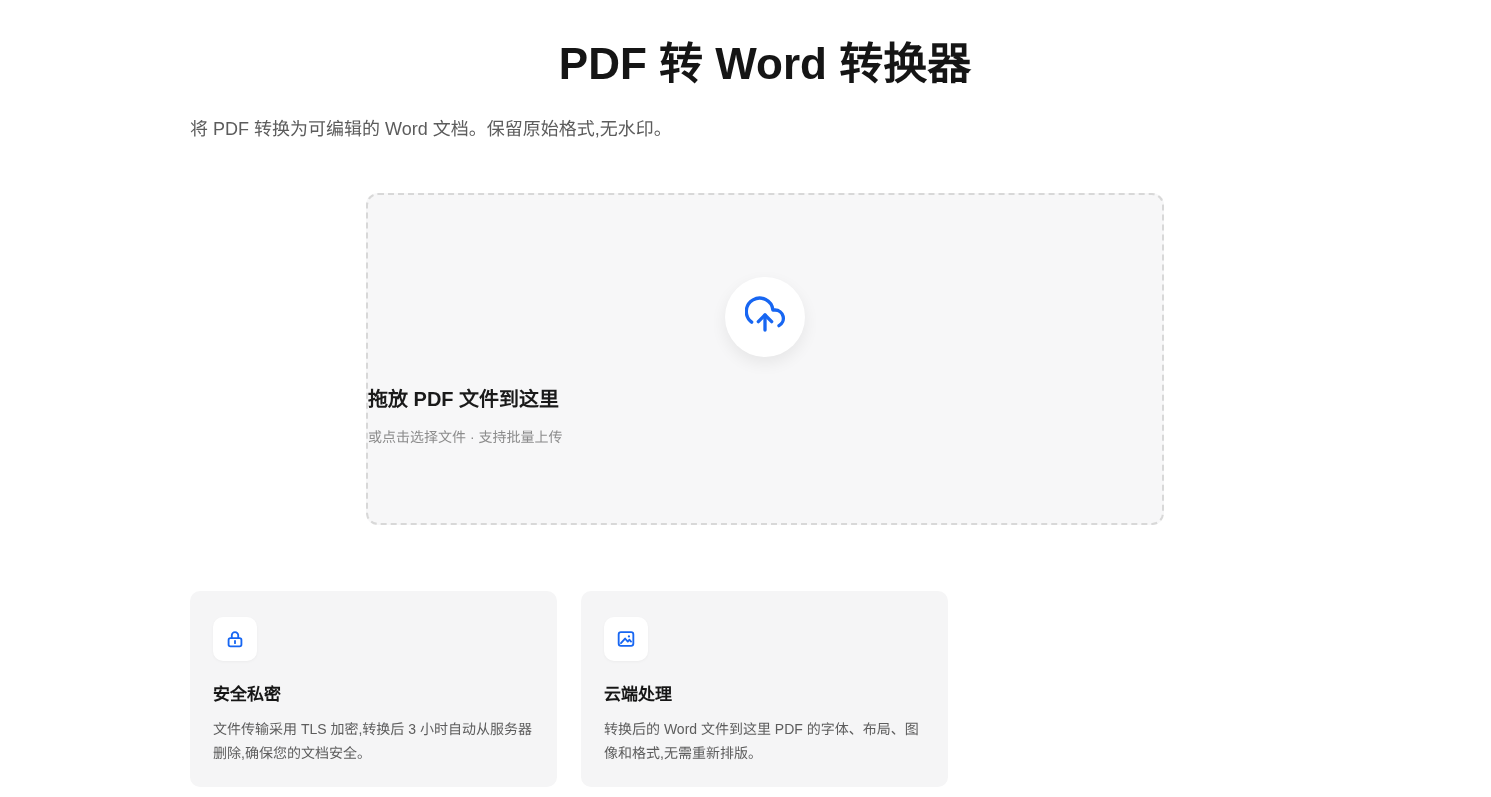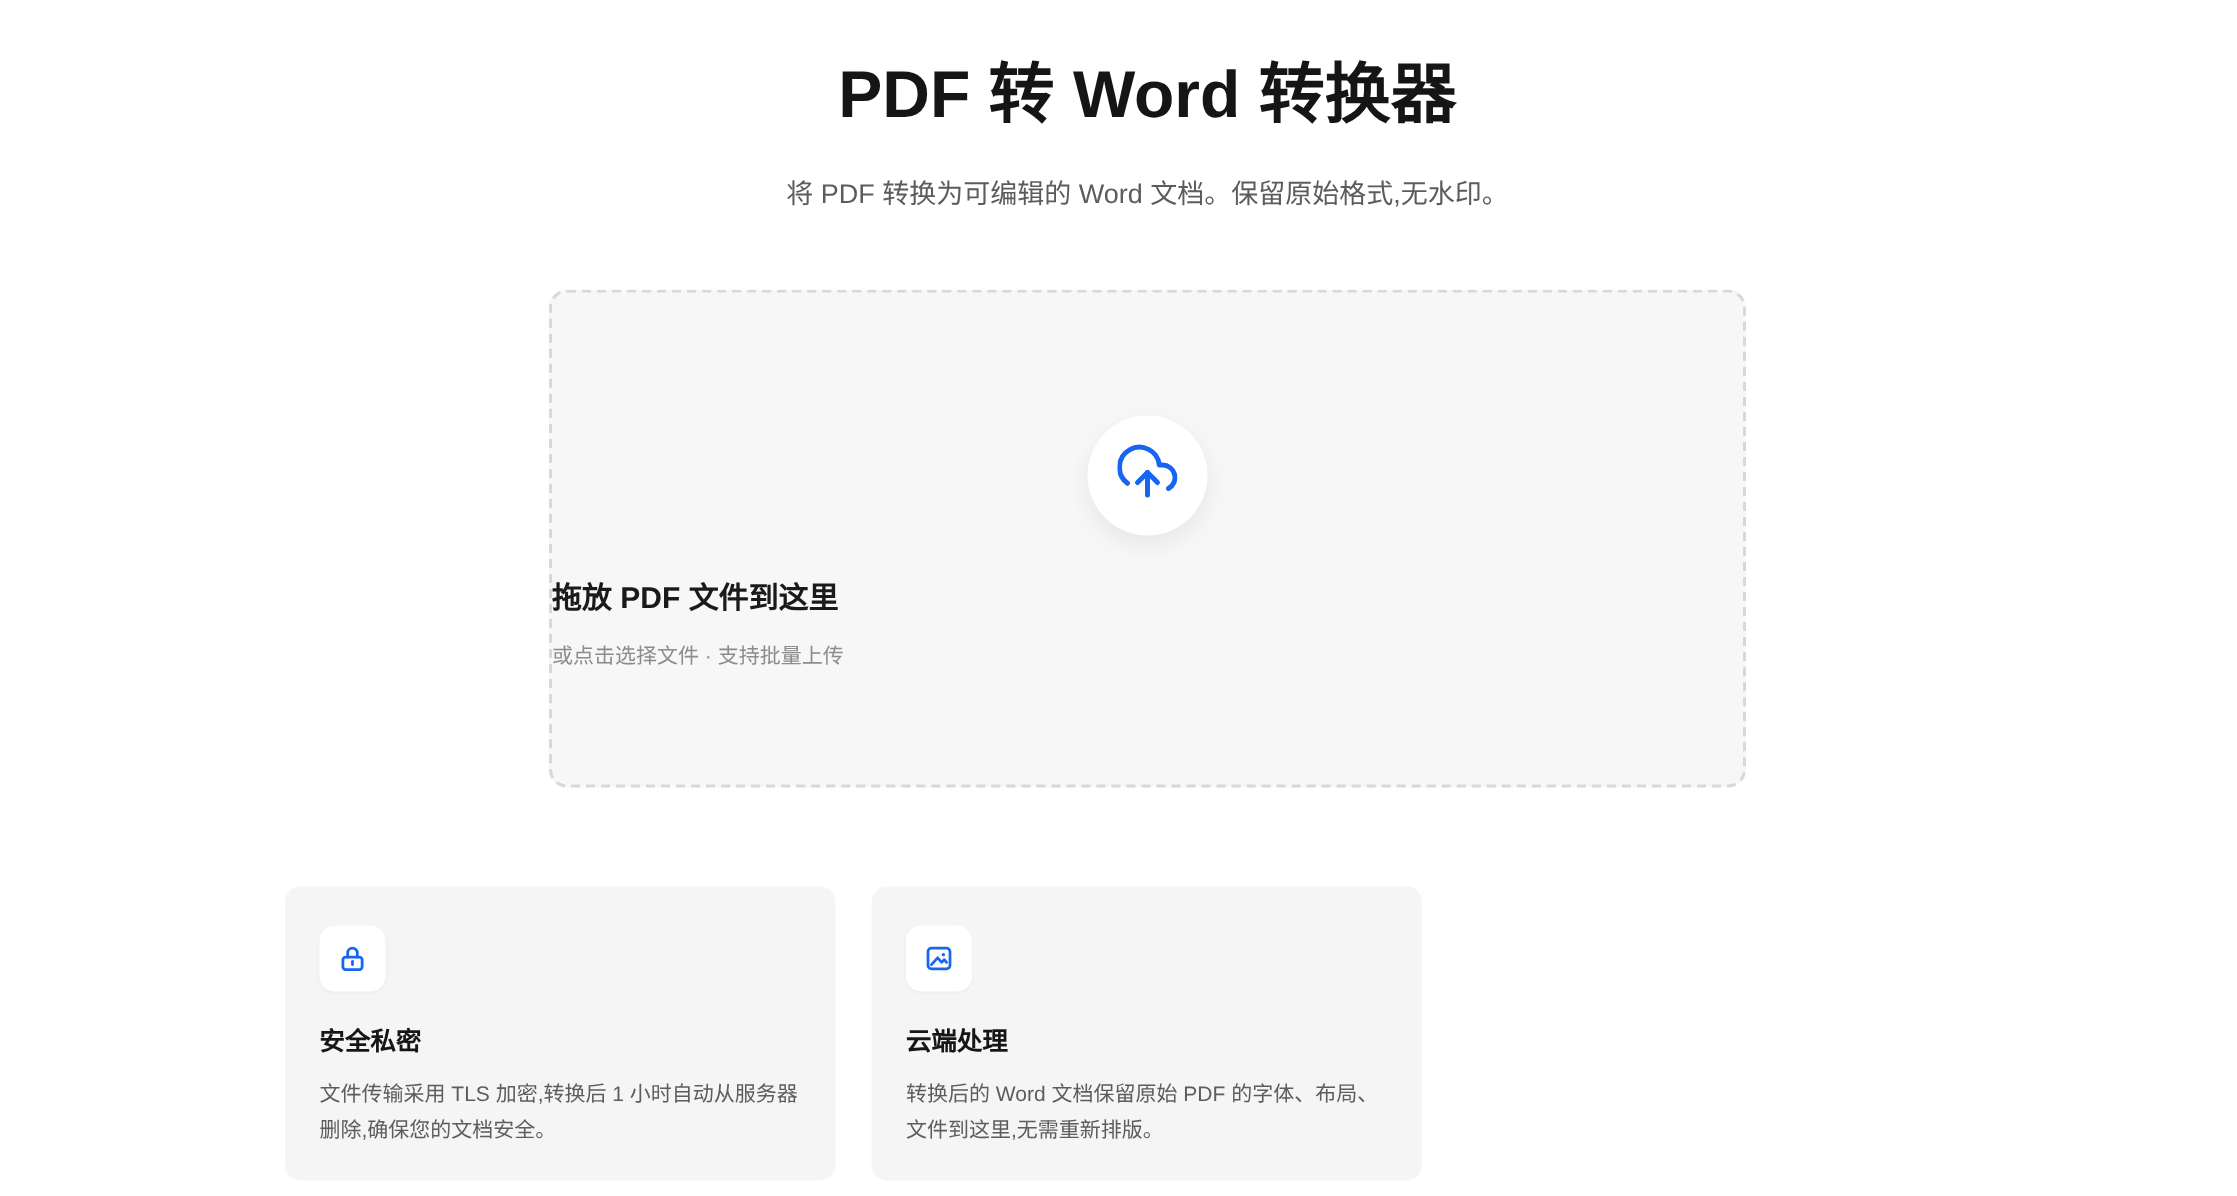--- a/index.html
+++ b/index.html
@@ -30,21 +30,21 @@
     font-size: 44px;
     line-height: 1.2;
     font-weight: 700;
     text-align: center;
     color: var(--title_color);
   }
   .page-subtitle {
     margin: 28px 0 0 0;
     font-size: 18px;
     line-height: 1.2;
-    text-align: center;
+    text-align: left;
     color: var(--subtitle_color);
   }
   .dropzone {
     width: 798px;
     height: 332px;
     margin: 53px auto 0 auto;
     background: var(--dropzone_bg);
     border: 2px dashed var(--dropzone_border);
     border-radius: 12px;
     text-align: left;
@@ -141,30 +141,30 @@
 
     <div class="feature-card">
       <div class="feature-icon-tile">
         <svg viewBox="0 0 24 24" fill="none" stroke="currentColor" stroke-width="2" stroke-linecap="round" stroke-linejoin="round">
           <rect x="5" y="11" width="14" height="9" rx="2"></rect>
           <path d="M8.5 11V8a3.5 3.5 0 0 1 7 0v3"></path>
           <line x1="12" y1="14" x2="12" y2="16.5"></line>
         </svg>
       </div>
       <div class="feature-title">安全私密</div>
-      <div class="feature-desc">文件传输采用 TLS 加密,转换后 1 小时自动从服务器删除,确保您的文档安全。</div>
+      <div class="feature-desc">文件传输采用 TLS 加密,转换后 3 小时自动从服务器删除,确保您的文档安全。</div>
     </div>
 
     <div class="feature-card">
       <div class="feature-icon-tile">
         <svg viewBox="0 0 24 24" fill="none" stroke="currentColor" stroke-width="2" stroke-linecap="round" stroke-linejoin="round">
           <rect x="4" y="4.5" width="16" height="15" rx="2.5"></rect>
           <circle cx="15.2" cy="9.2" r="1.2" fill="currentColor" stroke="none"></circle>
           <polyline points="6.5 16.5 11 11.5 14 14.8 15.8 12.8 17.5 14.8"></polyline>
         </svg>
       </div>
       <div class="feature-title">云端处理</div>
-      <div class="feature-desc">转换后的 Word 文档保留原始 PDF 的字体、布局、文件到这里,无需重新排版。</div>
+      <div class="feature-desc">转换后的 Word 文件到这里 PDF 的字体、布局、图像和格式,无需重新排版。</div>
     </div>
 
 
   </div>
 </div>
 
 </body></html>

